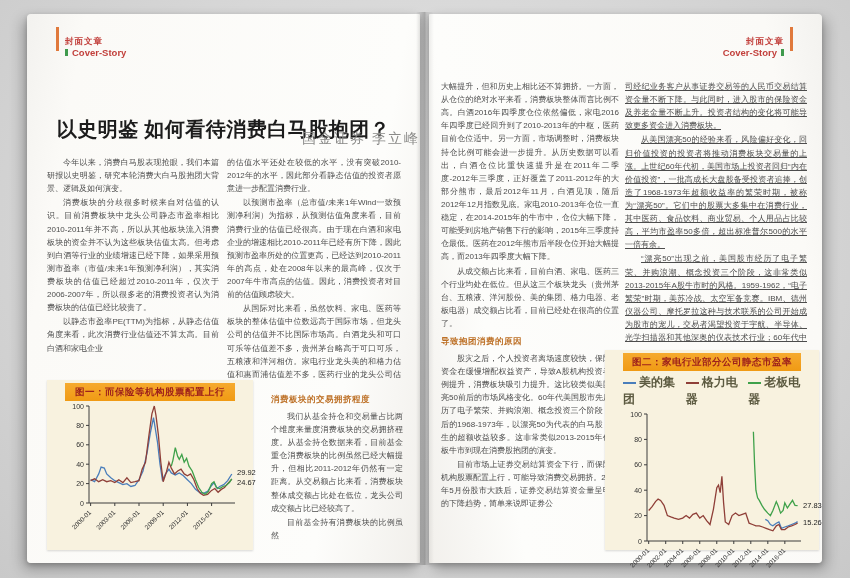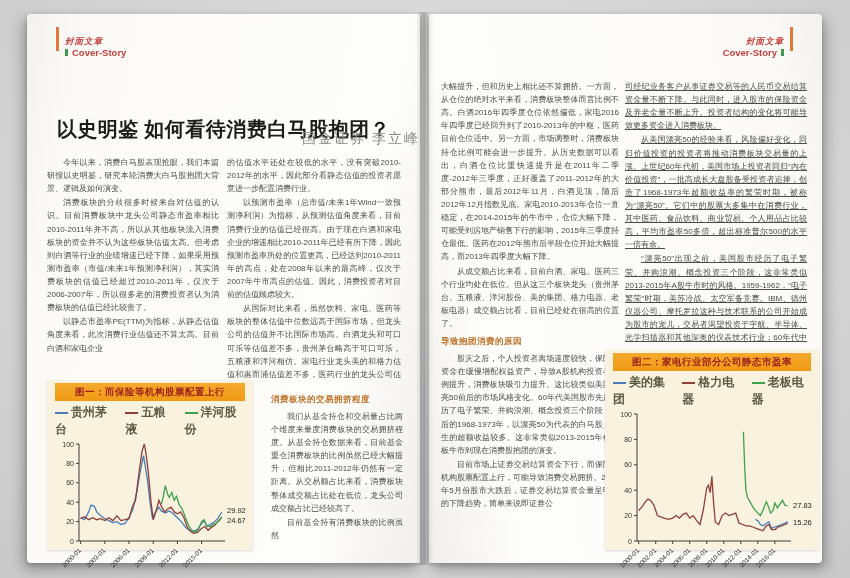--- a/index.html
+++ b/index.html
@@ -11,21 +11,21 @@
     box-shadow:-4px 6px 14px rgba(0,0,0,.28), 0 2px 5px rgba(0,0,0,.2);
     background:linear-gradient(100deg,#f3f2ef 0%, #fbfaf7 12%, #fdfdfb 78%, #f1efeb 100%); }
   .page.right { left:429px; border-radius:1px 4px 4px 1px;
     box-shadow:4px 6px 14px rgba(0,0,0,.28), 0 2px 5px rgba(0,0,0,.2);
     background:linear-gradient(260deg,#f3f2ef 0%, #fbfaf7 12%, #fdfdfb 80%, #f2f0ec 100%); }
   .spine { position:absolute; left:416px; top:12px; width:18px; height:553px; z-index:5;
     background:linear-gradient(90deg, rgba(0,0,0,0) 0%, rgba(0,0,0,.22) 48%, rgba(0,0,0,.10) 58%, rgba(0,0,0,0) 100%); }
 
   
   .hdr { position:absolute; top:22px; font-weight:bold; line-height:1.35; }
-  .hdr .cn { font-size:8.5px; color:#c2403c; letter-spacing:1px;font-style:italic; }
+  .hdr .cn { font-size:8.5px; color:#c2403c; letter-spacing:1px; }
   .hdr .en { font-size:9.5px; color:#c2403c; }
   .hdr-l { left:38px; }
   .hdr-l .hbar { position:absolute; left:-9px; top:-9px; width:3px; height:24px; background:#e0793c; }
   .hdr-l .gtick { display:inline-block; width:3px; height:7px; background:#3f9a4d; margin-right:4px; }
   .hdr-r { right:38px; text-align:right; }
   .hdr-r .hbar { position:absolute; right:-9px; top:-9px; width:3px; height:24px; background:#e0793c; }
   .hdr-r .gtick { display:inline-block; width:3px; height:7px; background:#3f9a4d; margin-left:4px; }
 
   .title { position:absolute; top:78px; left:0; width:100%; text-align:center;
     font-family:"Liberation Serif","DejaVu Serif",serif; font-size:20px; font-weight:bold;
@@ -39,21 +39,21 @@
   .col p { text-indent:2em; margin-bottom:1px; }
   .col p.cont { text-indent:0; }
   .col h3 { font-size:8.5px; color:#bd7026; margin:5px 0 3px; letter-spacing:.5px; }
   .c1  { left:20px;  top:142px; width:172px; height:222px; }
   .c2  { left:200px; top:142px; width:174px; height:226px; }
   .c2b { left:244px; top:374px; width:132px; height:162px; }
   .c3  { left:12px;  top:66px;  width:178px; height:468px; }
   .c4  { left:196px; top:66px;  width:182px; height:262px;text-decoration:underline; }
 
   
-  .chart { position:absolute; background:#f8f2df; padding:3px 8px 2px;
+  .chart { position:absolute; background:#f8f2df; padding:3px 18px 2px;
     box-shadow:0 1px 2px rgba(0,0,0,.15); }
   .chart1 { left:20px;  top:366px; width:206px; height:170px; }
   .chart2 { left:176px; top:336px; width:214px; height:200px; }
   .ctitle { background:linear-gradient(#f6aa2e,#f09a14); color:#9e211b; font-weight:bold;
     font-size:9.5px; text-align:center; padding:2.5px 0; letter-spacing:.5px; }
   .legend { display:flex; justify-content:center; gap:10px; align-items:center;
     font-size:12px; color:#5c5a40; font-weight:bold; padding:3px 0 1px; }
   .legend .sw { display:inline-block; width:13px; height:2px; margin-right:3px; vertical-align:middle; }
   .chart svg { display:block; margin:0 auto; }
 </style>
@@ -79,25 +79,20 @@
     </div>
 
     <div class="col c2">
       <p class="cont">的估值水平还处在较低的水平，没有突破2010-2012年的水平，因此部分看静态估值的投资者愿意进一步配置消费行业。</p>
       <p>以预测市盈率（总市值/未来1年Wind一致预测净利润）为指标，从预测估值角度来看，目前消费行业的估值已经很高。由于现在白酒和家电企业的增速相比2010-2011年已经有所下降，因此预测市盈率所处的位置更高，已经达到2010-2011年的高点，处在2008年以来的最高峰，仅次于2007年牛市高点的估值。因此，消费投资者对目前的估值顾虑较大。</p>
       <p>从国际对比来看，虽然饮料、家电、医药等板块的整体估值中位数远高于国际市场，但龙头公司的估值并不比国际市场高。白酒龙头和可口可乐等估值差不多，贵州茅台略高于可口可乐，五粮液和洋河相仿。家电行业龙头美的和格力估值和惠而浦估值差不多，医药行业的龙头公司估值高于美股制药公司。</p>
     </div>
 
     <div class="chart chart1">
       <div class="ctitle">图一：而保险等机构股票配置上行</div>
-      <div class="legend">
-        <span><i class="sw" style="background: rgb(74, 126, 187);"></i><span>贵州茅台</span></span>
-        <span><i class="sw" style="background: rgb(143, 63, 56);"></i><span>五粮液</span></span>
-        <span><i class="sw" style="background: rgb(63, 161, 74);"></i><span>洋河股份</span></span>
-      </div>
       <svg width="198" height="132">
           <line x1="24" y1="102" x2="170" y2="102" stroke="#3c3c3c" stroke-width="1"></line>
           <line x1="24" y1="5" x2="24" y2="102" stroke="#3c3c3c" stroke-width="1"></line>
           <line x1="21" y1="102" x2="24" y2="102" stroke="#3c3c3c"></line>
           <text x="19" y="104.5" text-anchor="end" font-size="7" fill="#333">0</text>
           <line x1="21" y1="82.6" x2="24" y2="82.6" stroke="#3c3c3c"></line>
           <text x="19" y="85.1" text-anchor="end" font-size="7" fill="#333">20</text>
           <line x1="21" y1="63.199999999999996" x2="24" y2="63.199999999999996" stroke="#3c3c3c"></line>
           <text x="19" y="65.69999999999999" text-anchor="end" font-size="7" fill="#333">40</text>
           <line x1="21" y1="43.800000000000004" x2="24" y2="43.800000000000004" stroke="#3c3c3c"></line>

